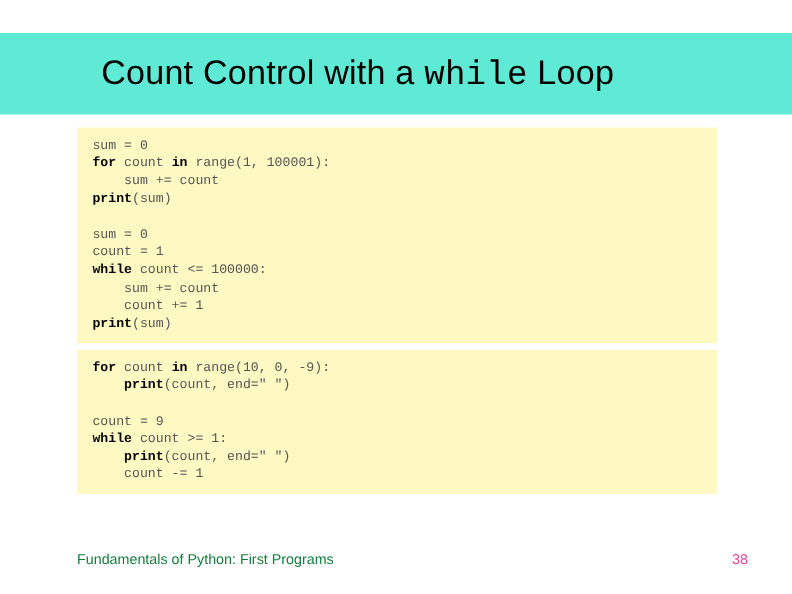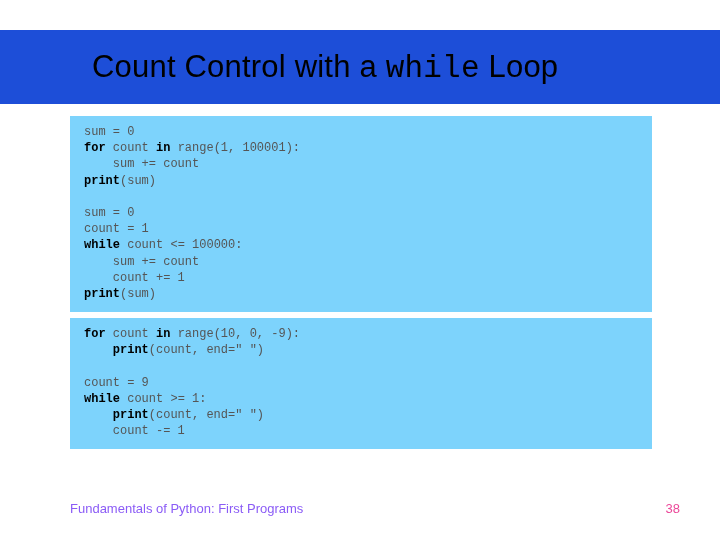--- a/index.html
+++ b/index.html
@@ -10,36 +10,36 @@
     font-family: Arial, Helvetica, sans-serif;
     position: relative;
     overflow: hidden;
   }
   .title-band {
     position: absolute;
     top: 30px;
     left: 0;
     right: 0;
     height: 74px;
-    background: #1d4ed8;
+    background: #5eead4;
     display: flex;
     align-items: center;
     padding-left: 92px;
   }
   .title {
     font-size: 31px;
     color: #000;
     font-weight: 400;
     letter-spacing: 0.2px;
   }
   .title .mono {
     font-family: "Courier New", Courier, monospace;
   }
   .code-block {
-    background: #7dd3fc;
+    background: #fef9c3;
     font-family: "Courier New", Courier, monospace;
     font-size: 12px;
     color: #555;
     line-height: 1.35;
     white-space: pre;
     padding: 8px 14px 10px 14px;
   }
   .code-block .kw { color: #000; font-weight: bold; }
   .block1 {
     position: absolute;
@@ -51,21 +51,21 @@
     position: absolute;
     top: 318px;
     left: 70px;
     width: 582px;
   }
   .footer-left {
     position: absolute;
     bottom: 24px;
     left: 70px;
     font-size: 13px;
-    color: #8b5cf6;
+    color: #15803d;
   }
   .footer-right {
     position: absolute;
     bottom: 24px;
     right: 40px;
     font-size: 13px;
     color: #ec4899;
   }
 </style>
 </head>

